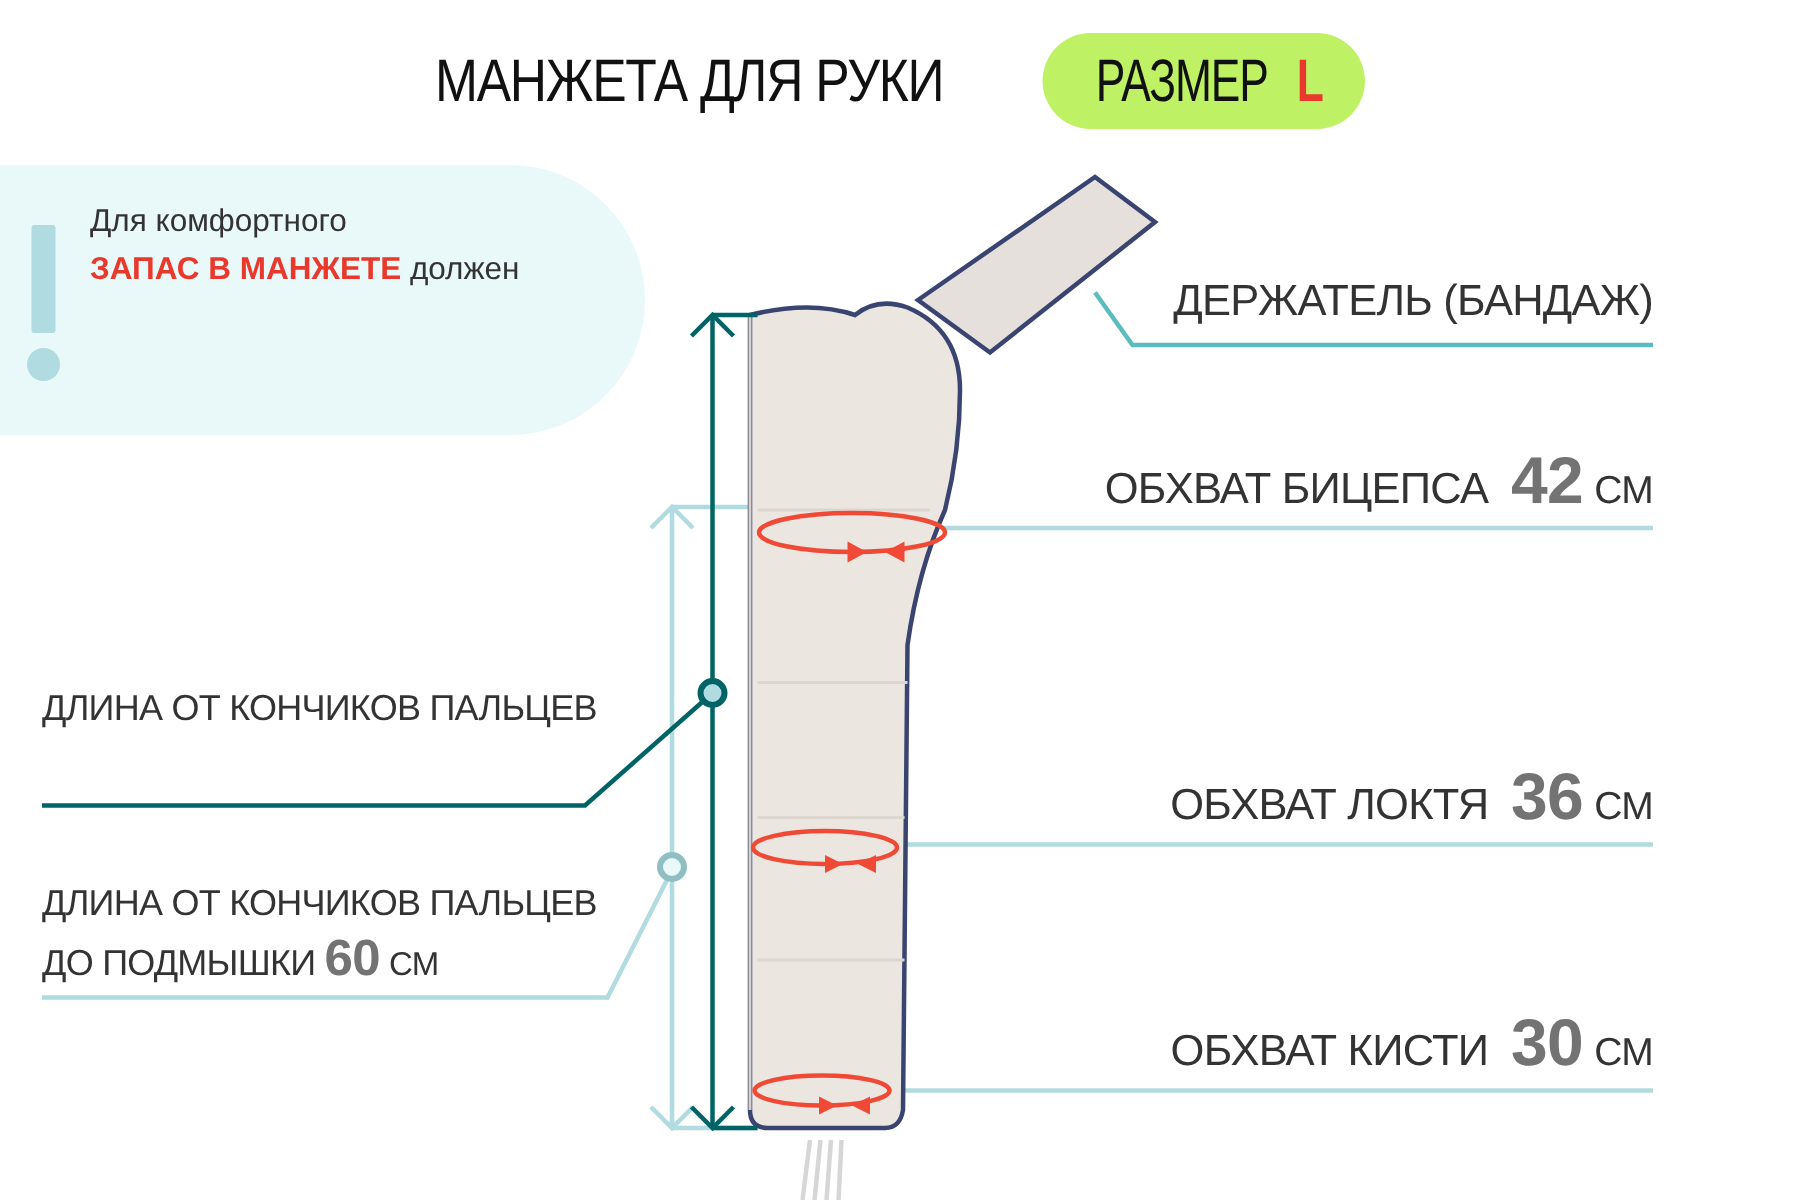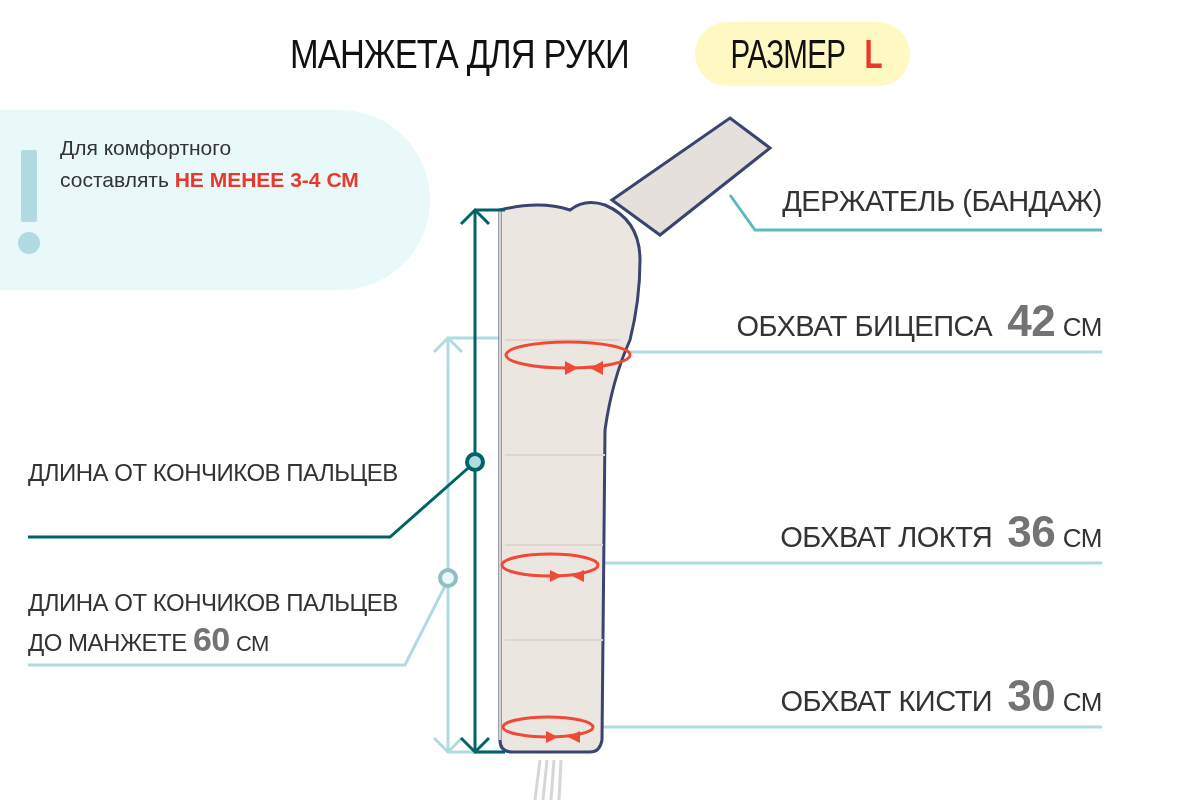--- a/index.html
+++ b/index.html
@@ -1,21 +1,21 @@
 <!DOCTYPE html>
 <html><head>
 <meta charset="utf-8">
 <style>
   * { box-sizing: border-box; margin: 0; padding: 0; }
   html, body { width: 1200px; height: 800px; background: #ffffff; overflow: hidden; }
   body { position: relative; font-family: "Liberation Sans", "DejaVu Sans", sans-serif; color: #2b2b2b; }
 
   .title-row { position: absolute; top: 22px; left: 290px; height: 64px; display: flex; align-items: center; }
   .title { font-size: 40px; letter-spacing: -1px; color: #111; transform: scaleX(0.86); transform-origin: left center; white-space: nowrap; }
-  .size-pill { position: absolute; left: 405px; top: 0; width: 215px; height: 64px; background: #fef9c3; border-radius: 32px; display: flex; align-items: center; justify-content: center; }
+  .size-pill { position: absolute; left: 405px; top: 0; width: 215px; height: 64px; background: #bef264; border-radius: 32px; display: flex; align-items: center; justify-content: center; }
   .size-pill span { font-size: 40px; letter-spacing: -1px; transform: scaleX(0.86); display: inline-block; color: #111; }
   .size-pill .size-val { color: #e8392c; font-weight: bold; margin-left: 10px; }
 
   .note { position: absolute; left: 0; top: 110px; width: 430px; height: 180px; background: #e9f8f9; border-radius: 0 90px 90px 0; padding-left: 28px; }
   .excl { position: absolute; left: 18px; top: 40px; width: 22px; height: 110px; }
   .excl .bar { position: absolute; left: 3px; top: 0; width: 16px; height: 72px; background: #b0dbe0; border-radius: 2px; }
   .excl .dot { position: absolute; left: 0; top: 82px; width: 22px; height: 22px; background: #b0dbe0; border-radius: 50%; }
   .note-text { position: absolute; left: 60px; top: 22px; font-size: 21px; line-height: 32px; color: #333; white-space: nowrap; }
   .note-text .red { color: #e8392c; font-weight: bold; }
 
@@ -39,21 +39,21 @@
   </div>
 </div>
 
 <div class="note">
   <div class="excl">
     <div class="bar"></div>
       <div class="dot"></div>
   </div>
   <div class="note-text">
     <div>Для комфортного</div>
-    <div><span>составлять </span><span class="red">НЕ МЕНЕЕ 3-4 СМ</span></div>
+    <div><span class="red">ЗАПАС В МАНЖЕТЕ</span><span> должен</span></div>
   </div>
 </div>
 
 <svg class="art" width="1200" height="800" viewBox="0 0 1200 800">
 
   <polyline points="730,195 755,230 1102,230" fill="none" stroke="#5bbcbf" stroke-width="3"></polyline>
   <line x1="628" y1="352" x2="1102" y2="352" stroke="#b0dbe0" stroke-width="3"></line>
   <line x1="598" y1="563" x2="1102" y2="563" stroke="#b0dbe0" stroke-width="3"></line>
   <line x1="592" y1="727" x2="1102" y2="727" stroke="#b0dbe0" stroke-width="3"></line>
 
@@ -127,16 +127,16 @@
   <span class="num">30</span>
   <span class="unit">СМ</span>
 </div>
 
 <div class="lbl left-lbl" style="top:455px;">
   <div>ДЛИНА ОТ КОНЧИКОВ ПАЛЬЦЕВ</div>
 </div>
 
 <div class="lbl left-lbl" style="top:585px;">
   <div>ДЛИНА ОТ КОНЧИКОВ ПАЛЬЦЕВ</div>
-  <div><span>ДО МАНЖЕТЕ</span>
+  <div><span>ДО ПОДМЫШКИ</span>
     <span class="num">60</span>
     <span class="unit">СМ</span></div>
 </div>
 
 </body></html>

